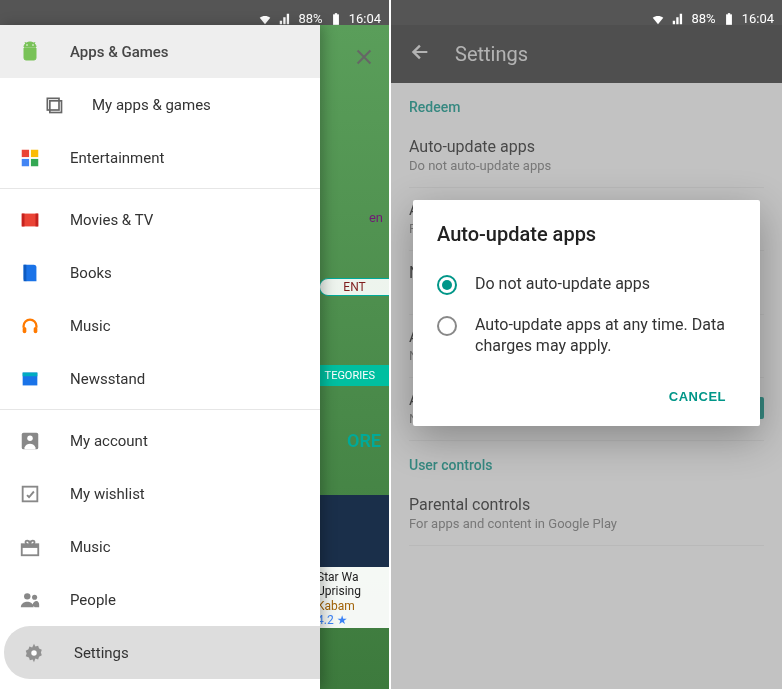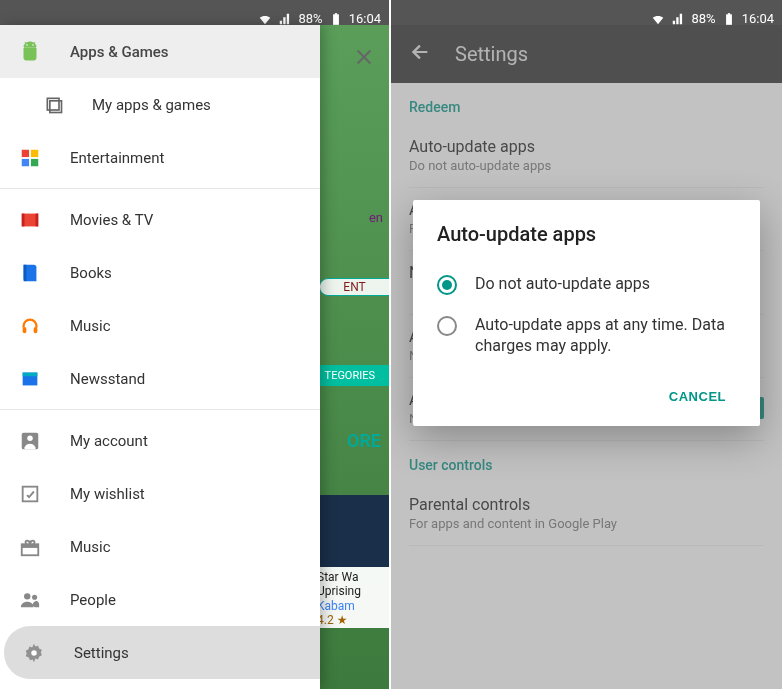--- a/index.html
+++ b/index.html
@@ -74,22 +74,22 @@
   </div>
   <div style="position:absolute;right:6px;top:210px;color:#701a75;font-size:13px;z-index:5">en</div>
   <div class="pill-frag" style="top:278px">ENT</div>
   <div class="badge-frag" style="top:365px">TEGORIES</div>
   <div class="text-frag" style="top:430px;right:8px">ORE</div>
 
   <div class="peek">
     <div class="tile"></div>
     <div>Star Wa</div>
     <div>Uprising</div>
-    <div style="color:#3b82f6">Kabam</div>
-    <div style="color:#a16207">4.2 ★</div>
+    <div style="color:#a16207">Kabam</div>
+    <div style="color:#3b82f6">4.2 ★</div>
   </div>
 
   <div class="drawer">
     <div class="drawer-item header">
       <span class="icon">
         <svg viewBox="0 0 24 24" width="24" height="24">
               <path fill="#78c257" d="M6 8h12v10a2 2 0 01-2 2H8a2 2 0 01-2-2V8zm0-1c0-3 3-5 6-5s6 2 6 5H6zM8 4l-1-2M16 4l1-2" stroke="#78c257" stroke-width="1"></path>
               <circle cx="9" cy="5" r=".8" fill="#fff"></circle>
               <circle cx="15" cy="5" r=".8" fill="#fff"></circle>
             </svg>

